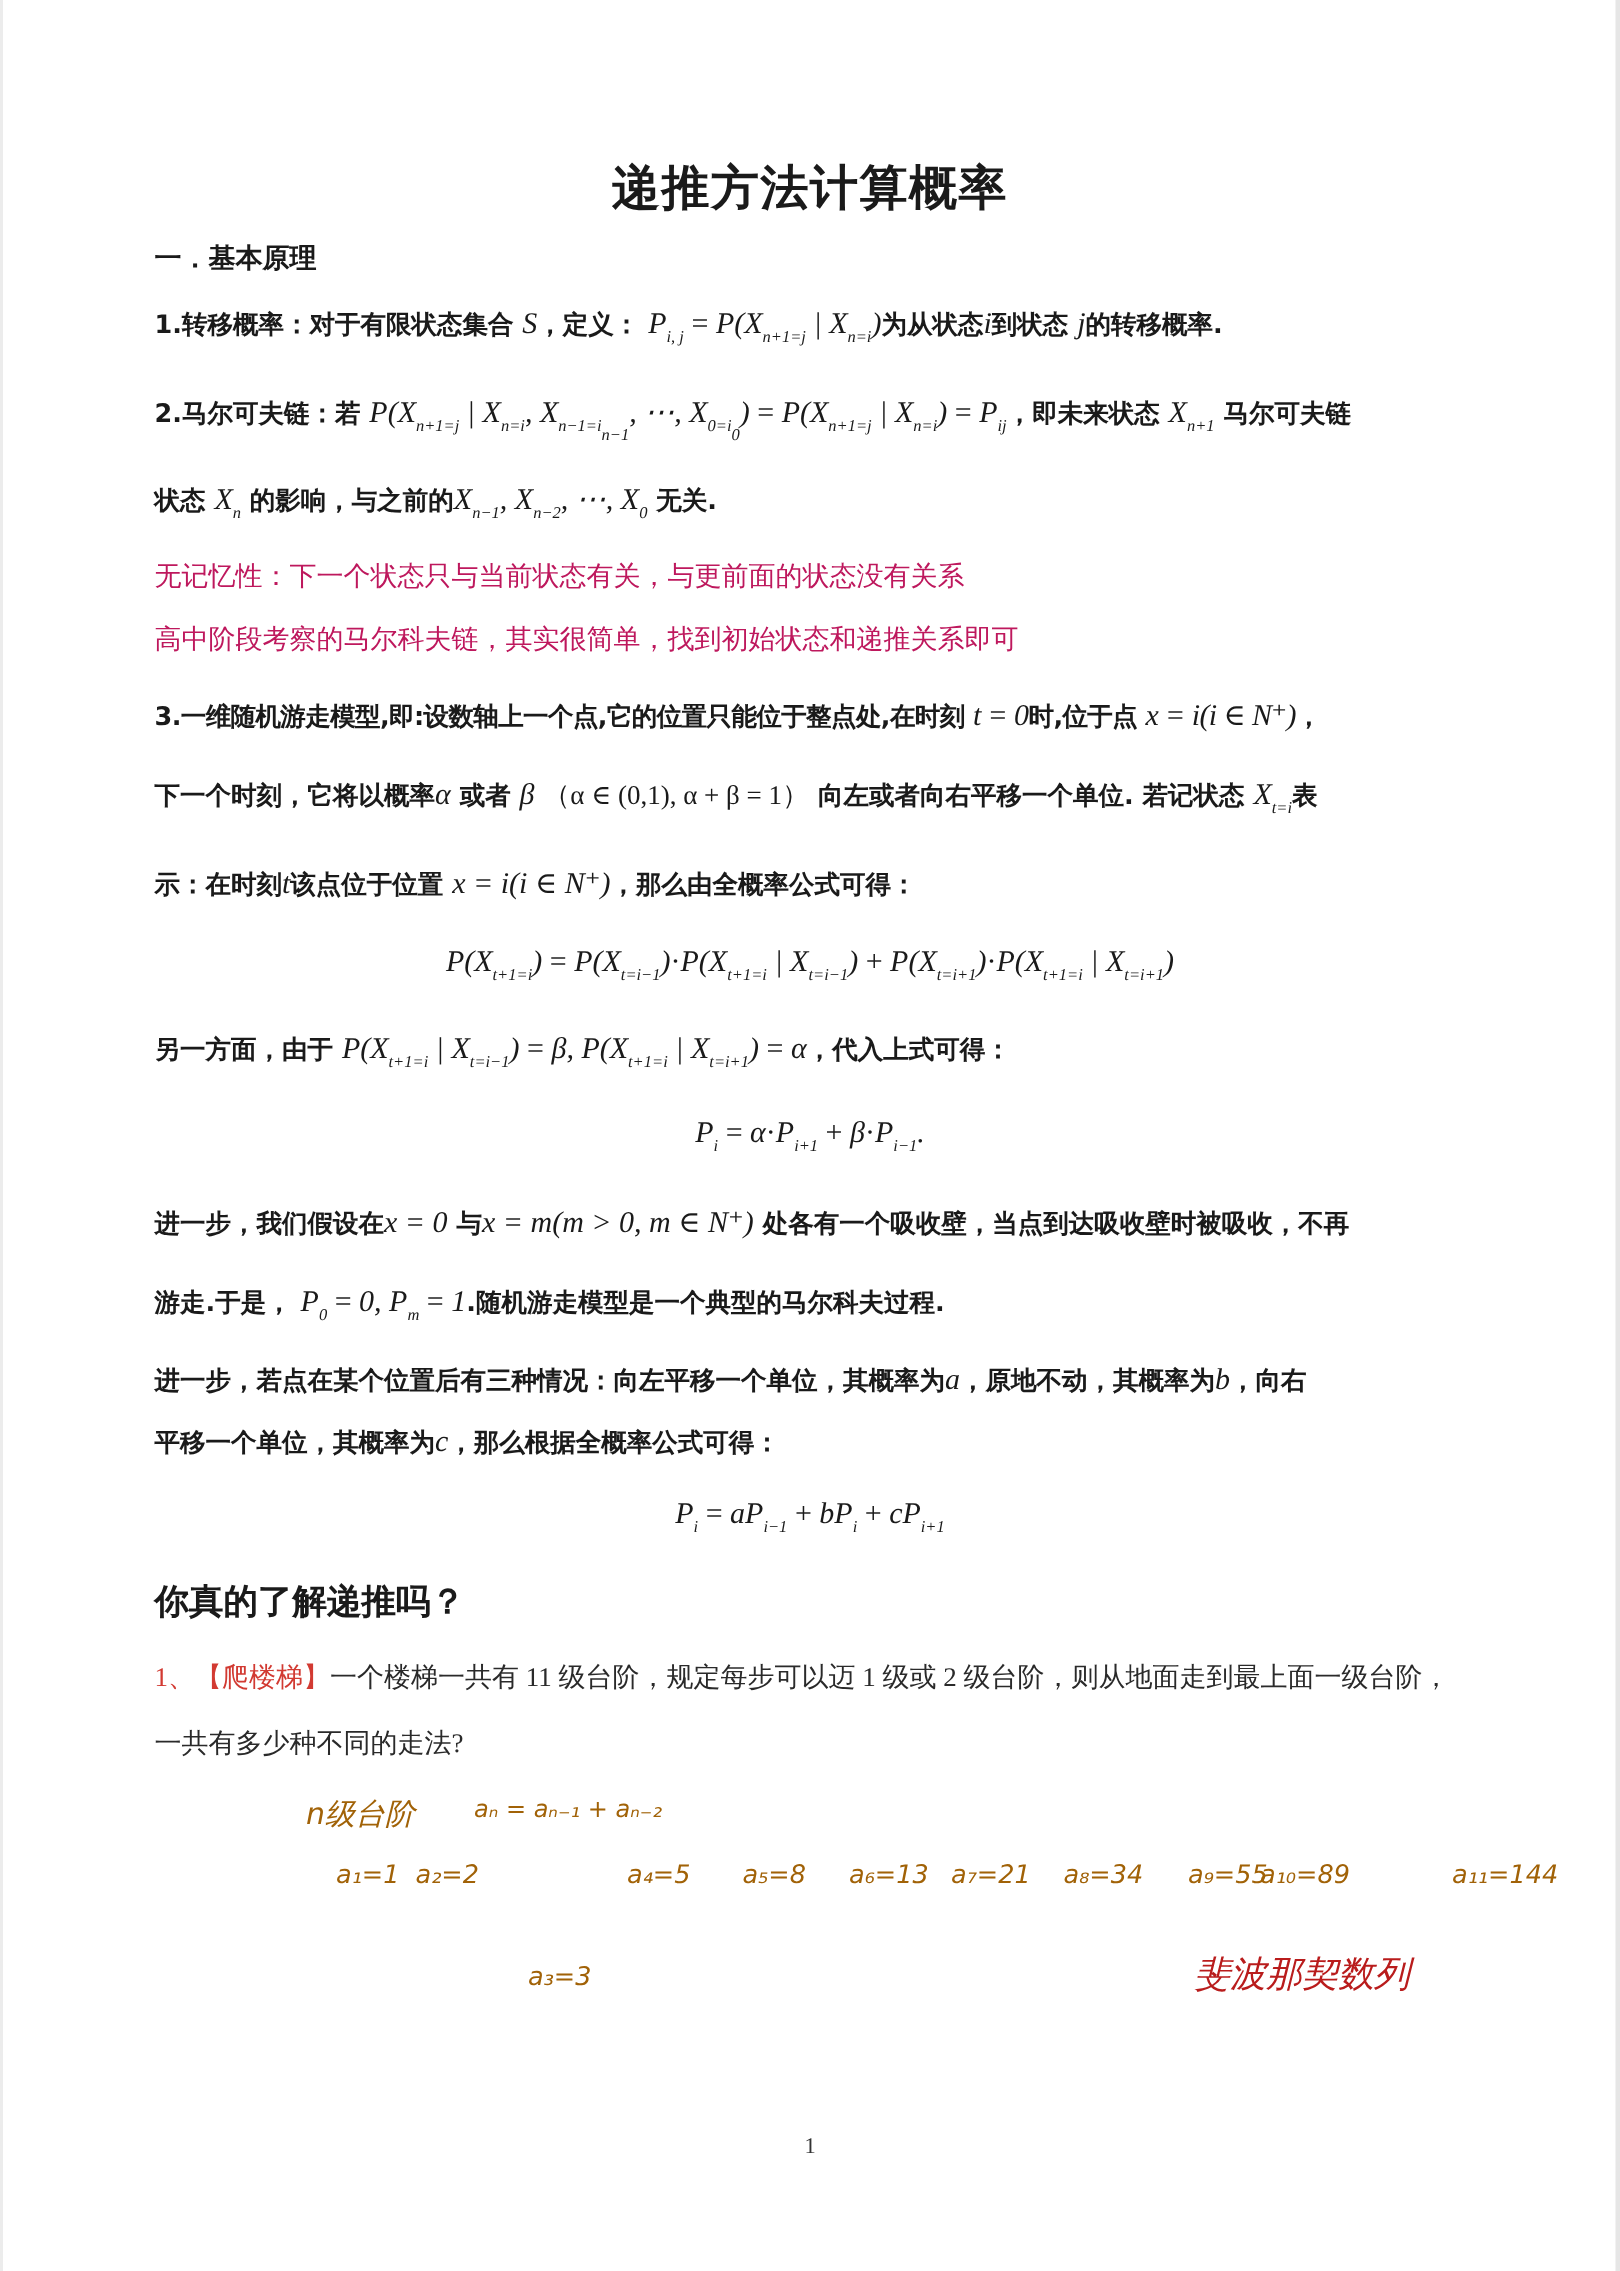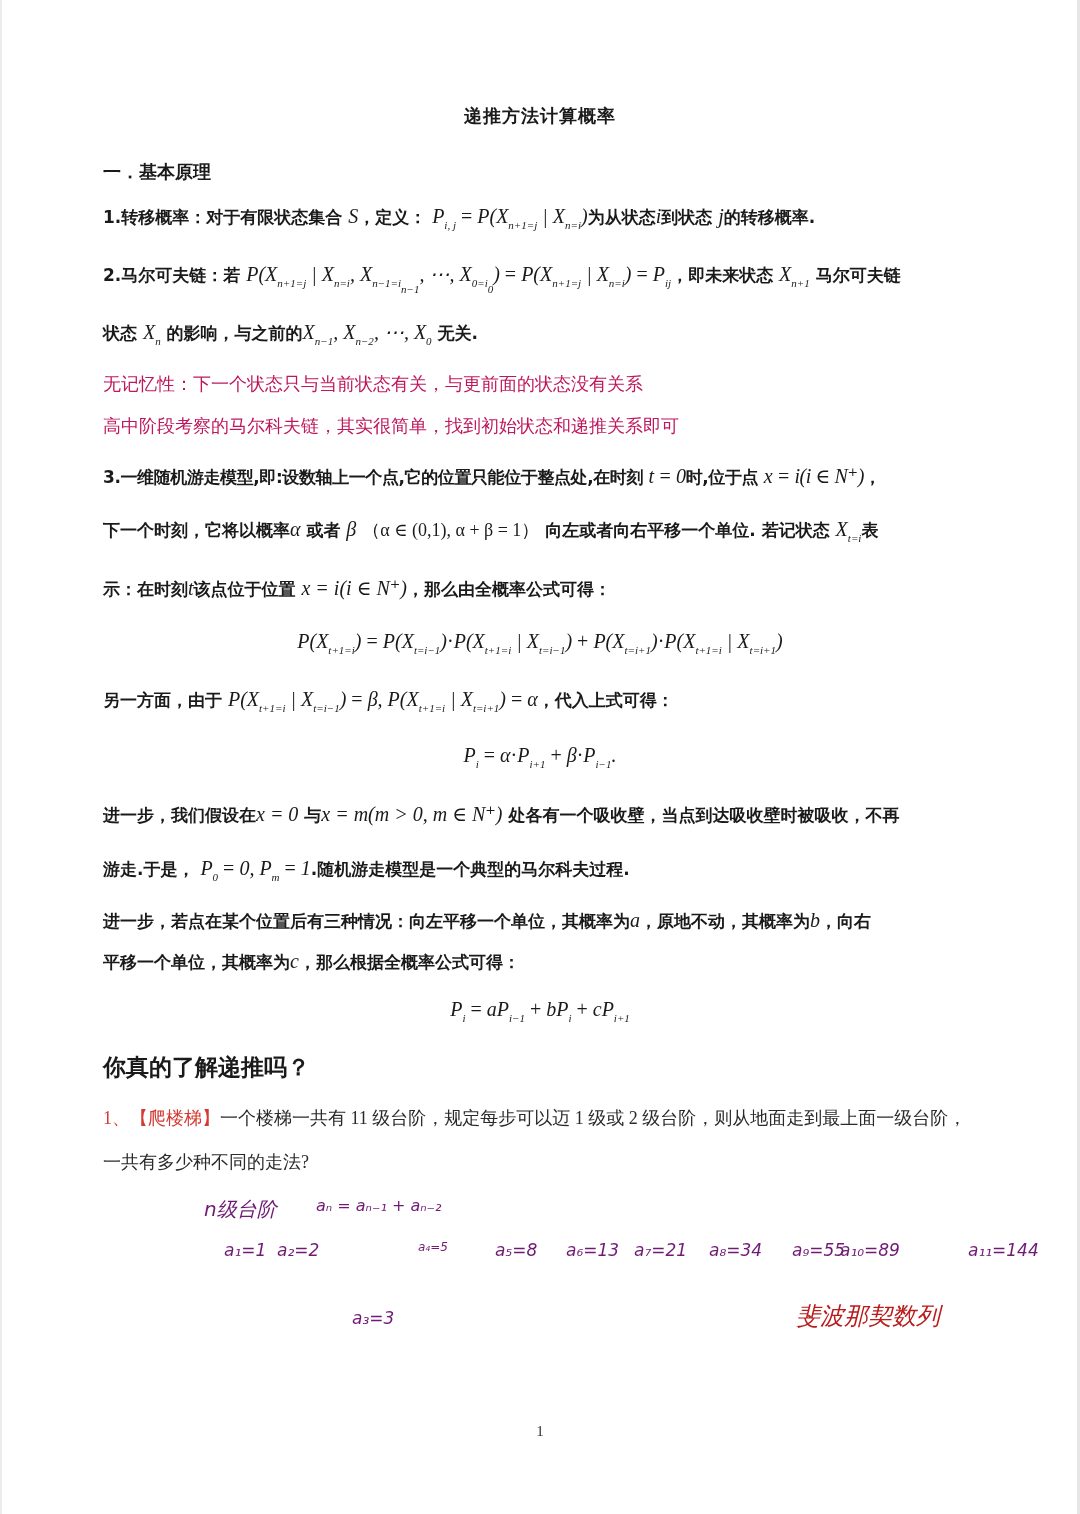--- a/index.html
+++ b/index.html
@@ -3,33 +3,33 @@
 <meta charset="utf-8">
 <style>
   html, body { margin:0; padding:0; }
   body {
     width:1080px; height:1514px; background:#ffffff; position:relative; overflow:hidden;
     font-family:"Liberation Serif","DejaVu Serif",serif; color:#1a1a1a;
   }
   .edge-left { position:absolute; left:0; top:0; width:2px; height:1514px; background:#ececec; }
   .edge-right { position:absolute; right:0; top:0; width:3px; height:1514px; background:#e6e6e6; }
   .abs { position:absolute; white-space:nowrap; }
-  .title { left:0; width:1080px; top:104px; text-align:center; font-size:18px; font-weight:bold;
+  .title { left:0; width:1080px; top:104px; text-align:center; font-size:32px; font-weight:bold;
            font-family:Liberation Sans, sans-serif; letter-spacing:1px; }
   .bold { font-weight:bold; font-family:"DejaVu Sans","Liberation Sans",sans-serif; }
   .p { font-size:17px; left:103px; }
   .h1 { font-size:18px; }
   .m { font-family:"Liberation Serif","DejaVu Serif",serif; font-style:italic; font-weight:normal; font-size:20px; }
   .mu { font-family:"Liberation Serif","DejaVu Serif",serif; font-style:normal; font-weight:normal; font-size:20px; }
   sub { font-size:11px; font-style:italic; vertical-align:-6px; line-height:0; }
   .light { font-weight:normal; font-family:"Liberation Serif","DejaVu Serif",serif; color:#be185d; font-size:18px; }
   .center { left:0; width:1080px; text-align:center; }
   .h2 { font-size:23px; font-weight:bold; font-family:"DejaVu Sans","Liberation Sans",sans-serif; left:103px; }
   .red { color:#d23a32; }
-  .hand { font-family:"DejaVu Sans","Liberation Sans",sans-serif; color:#701a75; font-style:italic; font-size:19px; }
+  .hand { font-family:"DejaVu Sans","Liberation Sans",sans-serif; color:#a16207; font-style:italic; font-size:19px; }
   .hand-blue { font-family:"DejaVu Serif","Liberation Serif",serif; color:#b91c1c; font-style:italic; font-size:24px; }
   .pagenum { left:0; width:1080px; text-align:center; top:1423px; font-size:15px; color:#333; }
 </style>
 </head>
 <body>
 
 <div class="edge-left"></div>
 <div class="edge-right"></div>
 
 <div class="abs title">递推方法计算概率</div>
@@ -116,21 +116,21 @@
   <span class="red">1、</span><span class="red">【爬楼梯】</span><span>一个楼梯一共有 11 级台阶，规定每步可以迈 1 级或 2 级台阶，则从地面走到最上面一级台阶，</span>
 </div>
 <div class="abs p light" style="top:1150px; color:#2a2a2a;">一共有多少种不同的走法?</div>
 
 <div class="abs hand" style="left:204px; top:1196px; font-size:20px;">n级台阶</div>
 <div class="abs hand" style="left:316px; top:1196px; font-size:16px;">aₙ = aₙ₋₁ + aₙ₋₂</div>
 
 <div class="abs hand" style="left:224px; top:1240px; font-size:17px;">a₁=1</div>
 <div class="abs hand" style="left:277px; top:1240px; font-size:17px;">a₂=2</div>
 <div class="abs hand" style="left:352px; top:1308px; font-size:17px;">a₃=3</div>
-<div class="abs hand" style="left:418px; top:1240px; font-size:12px;">a₄=5</div>
+<div class="abs hand" style="left:418px; top:1240px; font-size:17px;">a₄=5</div>
 <div class="abs hand" style="left:495px; top:1240px; font-size:17px;">a₅=8</div>
 <div class="abs hand" style="left:566px; top:1240px; font-size:17px;">a₆=13</div>
 <div class="abs hand" style="left:634px; top:1240px; font-size:17px;">a₇=21</div>
 <div class="abs hand" style="left:709px; top:1240px; font-size:17px;">a₈=34</div>
 <div class="abs hand" style="left:792px; top:1240px; font-size:17px;">a₉=55</div>
 <div class="abs hand" style="left:840px; top:1240px; font-size:17px;">a₁₀=89</div>
 <div class="abs hand" style="left:968px; top:1240px; font-size:17px;">a₁₁=144</div>
 
 <div class="abs hand-blue" style="left:796px; top:1300px;">斐波那契数列</div>
 

